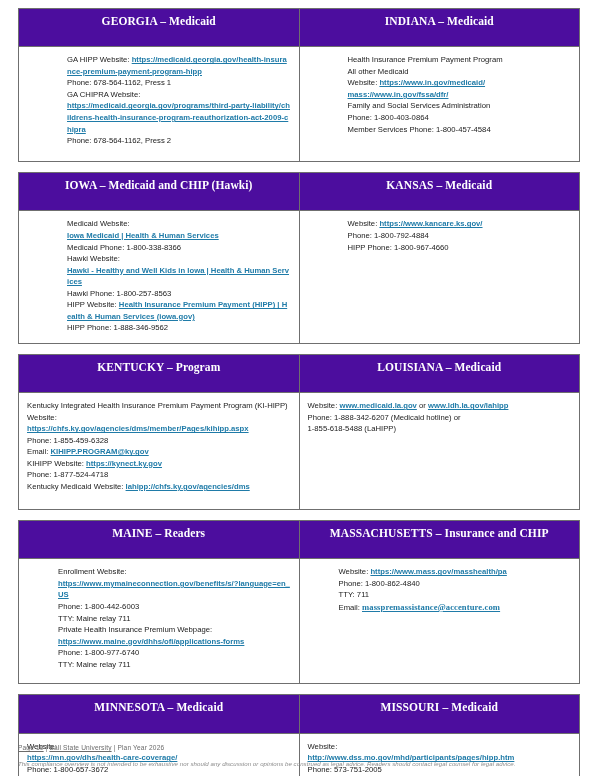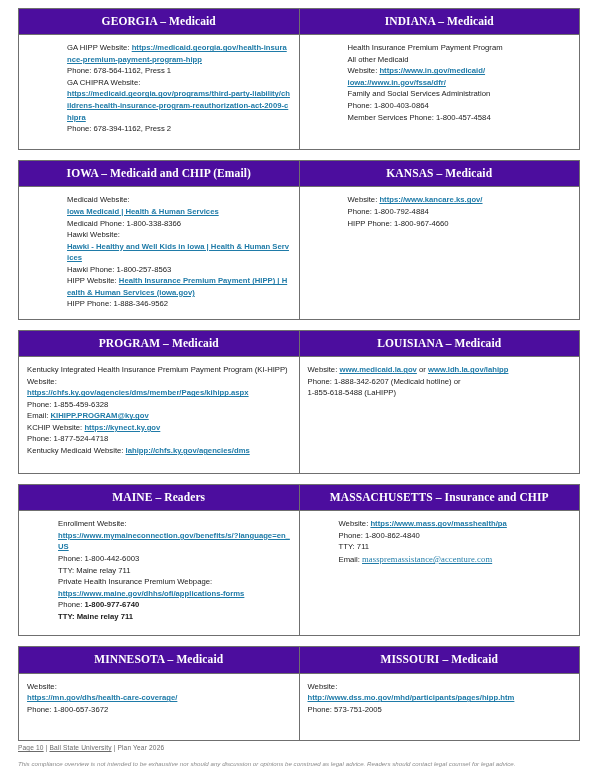--- a/index.html
+++ b/index.html
@@ -41,21 +41,21 @@
   .state-table col.col-right { width: 50%; }
 
   .hdr-row th {
     background: #4C0D9E;
     color: #ffffff;
     font-family: "Liberation Serif", serif;
     font-weight: bold;
     font-size: 11.5px;
     letter-spacing: .1px;
     text-align: center;
-    padding: 6px 4px 6px 4px;
+    padding: 6px 4px 18px 4px;
     border: 1px solid #6f6f6f;
     vertical-align: middle;
     line-height: 1.15;
   }
 
   .body-row td {
     border: 1px solid #6f6f6f;
     vertical-align: top;
     padding: 7px 8px 9px 8px;
     background: #ffffff;
@@ -68,35 +68,35 @@
     margin: 0;
     padding: 0;
   }
   .line {
     display: block;
     white-space: normal;
     word-break: break-word;
   }
   .line.b,
   .seg.b {
-    font-weight: bold;
+    font-weight: normal;
   }
   .seg {
     white-space: normal;
   }
   .lnk {
     color: #1F7BA8;
     text-decoration: underline;
     font-weight: bold;
     word-break: break-all;
   }
   .lnk.serifish {
     font-family: "Liberation Serif", serif;
     font-size: 8.6px;
-    font-weight: normal;
+    font-weight: bold;
     letter-spacing: .1px;
   }
 
   
   .body-row td.h1 { height: 98px; padding-left: 48px; }
   .body-row td.h2 { height: 110px; padding-left: 48px; }
   .body-row td.h3 { height: 100px; }
   .body-row td.h4 { height: 108px; padding-left: 39px; }
   .body-row td.h5 { height: 50px; }
 
@@ -142,45 +142,45 @@
           </tr>
         </thead>
         <tbody>
           <tr class="body-row">
             <td class="h1">
               <div class="cell-lines">
                 <span class="line"><span class="seg">GA HIPP Website: </span><a href="#" class="lnk">https://medicaid.georgia.gov/health-insurance-premium-payment-program-hipp</a></span>
                 <span class="line"><span class="seg">Phone: 678-564-1162, Press 1</span></span>
                 <span class="line"><span class="seg">GA CHIPRA Website:</span></span>
                 <span class="line"><a href="#" class="lnk">https://medicaid.georgia.gov/programs/third-party-liability/childrens-health-insurance-program-reauthorization-act-2009-chipra</a></span>
-                <span class="line"><span class="seg">Phone: 678-394-1162, Press 2</span></span>
+                <span class="line"><span class="seg">Phone: 678-564-1162, Press 2</span></span>
               </div>
             </td>
             <td class="h1">
               <div class="cell-lines">
                 <span class="line"><span class="seg">Health Insurance Premium Payment Program</span></span>
                 <span class="line"><span class="seg">All other Medicaid</span></span>
                 <span class="line"><span class="seg">Website: </span><a href="#" class="lnk">https://www.in.gov/medicaid/</a></span>
-                <span class="line"><a href="#" class="lnk">iowa://www.in.gov/fssa/dfr/</a></span>
+                <span class="line"><a href="#" class="lnk">mass://www.in.gov/fssa/dfr/</a></span>
                 <span class="line"><span class="seg">Family and Social Services Administration</span></span>
                 <span class="line"><span class="seg">Phone: 1-800-403-0864</span></span>
                 <span class="line"><span class="seg">Member Services Phone: 1-800-457-4584</span></span>
               </div>
             </td>
           </tr>
         </tbody>
       </table>
       <table class="state-table">
         <colgroup>
           <col class="col-left">
           <col class="col-right">
         </colgroup>
         <thead>
           <tr class="hdr-row">
-            <th>IOWA – Medicaid and CHIP (Email)</th>
+            <th>IOWA – Medicaid and CHIP (Hawki)</th>
             <th>KANSAS – Medicaid</th>
           </tr>
         </thead>
         <tbody>
           <tr class="body-row">
             <td class="h2">
               <div class="cell-lines">
                 <span class="line"><span class="seg">Medicaid Website:</span></span>
                 <span class="line"><a href="#" class="lnk">Iowa Medicaid | Health &amp; Human Services</a></span>
                 <span class="line"><span class="seg">Medicaid Phone: 1-800-338-8366</span></span>
@@ -201,33 +201,33 @@
           </tr>
         </tbody>
       </table>
       <table class="state-table">
         <colgroup>
           <col class="col-left">
           <col class="col-right">
         </colgroup>
         <thead>
           <tr class="hdr-row">
-            <th>PROGRAM – Medicaid</th>
+            <th>KENTUCKY – Program</th>
             <th>LOUISIANA – Medicaid</th>
           </tr>
         </thead>
         <tbody>
           <tr class="body-row">
             <td class="h3">
               <div class="cell-lines">
                 <span class="line"><span class="seg">Kentucky Integrated Health Insurance Premium Payment Program (KI-HIPP) Website:</span></span>
                 <span class="line"><a href="#" class="lnk">https://chfs.ky.gov/agencies/dms/member/Pages/kihipp.aspx</a></span>
                 <span class="line"><span class="seg">Phone: 1-855-459-6328</span></span>
                 <span class="line"><span class="seg">Email: </span><a href="#" class="lnk">KIHIPP.PROGRAM@ky.gov</a></span>
-                <span class="line"><span class="seg">KCHIP Website: </span><a href="#" class="lnk">https://kynect.ky.gov</a></span>
+                <span class="line"><span class="seg">KIHIPP Website: </span><a href="#" class="lnk">https://kynect.ky.gov</a></span>
                 <span class="line"><span class="seg">Phone: 1-877-524-4718</span></span>
                 <span class="line"><span class="seg">Kentucky Medicaid Website: </span><a href="#" class="lnk">lahipp://chfs.ky.gov/agencies/dms</a></span>
               </div>
             </td>
             <td class="h3">
               <div class="cell-lines">
                 <span class="line"><span class="seg">Website: </span><a href="#" class="lnk">www.medicaid.la.gov</a><span class="seg"> or </span><a href="#" class="lnk">www.ldh.la.gov/lahipp</a></span>
                 <span class="line"><span class="seg">Phone: 1-888-342-6207 (Medicaid hotline) or</span></span>
                 <span class="line"><span class="seg">1-855-618-5488 (LaHIPP)</span></span>
               </div>

